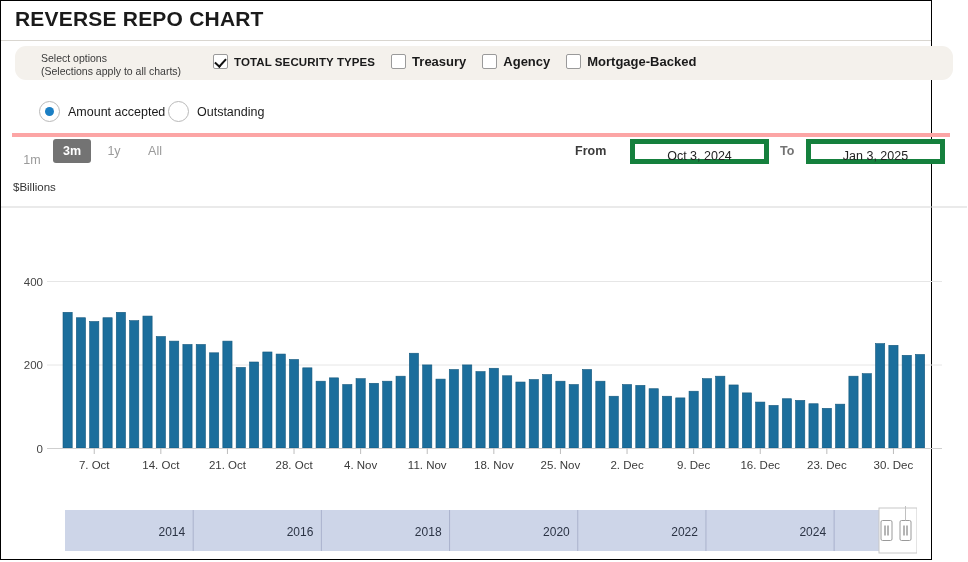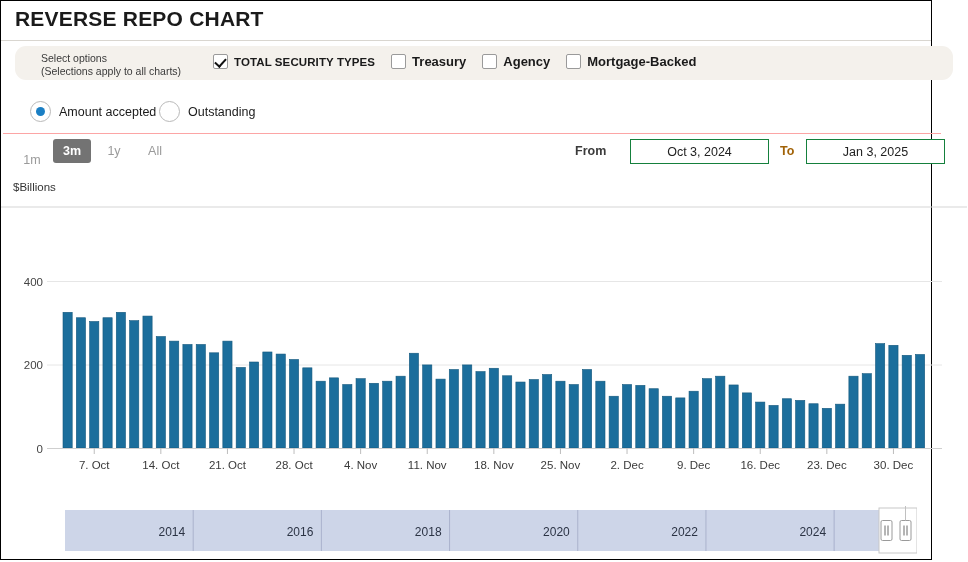--- a/index.html
+++ b/index.html
@@ -46,22 +46,22 @@
   }
   .cbx.checked:after{
     content:"";position:absolute;left:3px;top:1px;width:5px;height:9px;
     border:solid #111;border-width:0 2px 2px 0;transform:rotate(42deg);
   }
   .check-label{font-size:13px;font-weight:bold;color:#1a1a1a;white-space:nowrap;}
   .check-label.strong{font-size:11.5px;letter-spacing:.1px;}
 
   
   .radio-row{
-    position:absolute;left:2px;top:92px;width:938px;height:40px;
-    border-bottom:1px solid #fca5a5;
+    position:absolute;left:11px;top:92px;width:938px;height:40px;
+    border-bottom:4px solid #fca5a5;
   }
   .radio-item{position:absolute;display:flex;align-items:center;cursor:pointer;}
   .rdo{
     width:21px;height:21px;border-radius:50%;border:1px solid #b9b9b9;
     background:#fff;box-sizing:border-box;position:relative;margin-right:8px;
   }
   .rdo.on:after{
     content:"";position:absolute;left:5px;top:5px;width:9px;height:9px;
     border-radius:50%;background:#1b7fc4;
   }
@@ -71,24 +71,24 @@
   .range-row{position:absolute;left:14px;top:138px;width:938px;height:28px;}
   .rbtn{
     position:absolute;top:0;height:24px;line-height:24px;
     font-size:12.5px;color:#9a9a9a;padding:0 8px;border-radius:3px;
     box-sizing:border-box;cursor:pointer;text-align:center;
   }
   .rbtn.active{background:#737373;color:#fff;font-weight:bold;}
 
   
   .date-from-label{position:absolute;left:574px;top:143px;font-size:12.5px;font-weight:bold;color:#3b3b3b;}
-  .date-to-label{position:absolute;left:779px;top:143px;font-size:12.5px;font-weight:bold;color:#a16207;}
+  .date-to-label{position:absolute;left:779px;top:143px;font-size:12.5px;font-weight:bold;color:#737373;}
   .date-box{
     position:absolute;top:138px;height:25px;line-height:25px;
-    border:1px solid #15803d;background:#fff;text-align:center;
+    border:5px solid #15803d;background:#fff;text-align:center;
     font-size:12.5px;color:#222;box-sizing:border-box;cursor:text;
   }
   #dateFrom{left:629px;width:139px;}
   #dateTo{left:805px;width:139px;}
 
   
   .unit-label{position:absolute;left:12px;top:180px;font-size:11.5px;color:#333;}
   .chart-area{position:absolute;left:0px;top:198px;width:966px;height:290px;}
   .chart-svg{display:block;}
 

